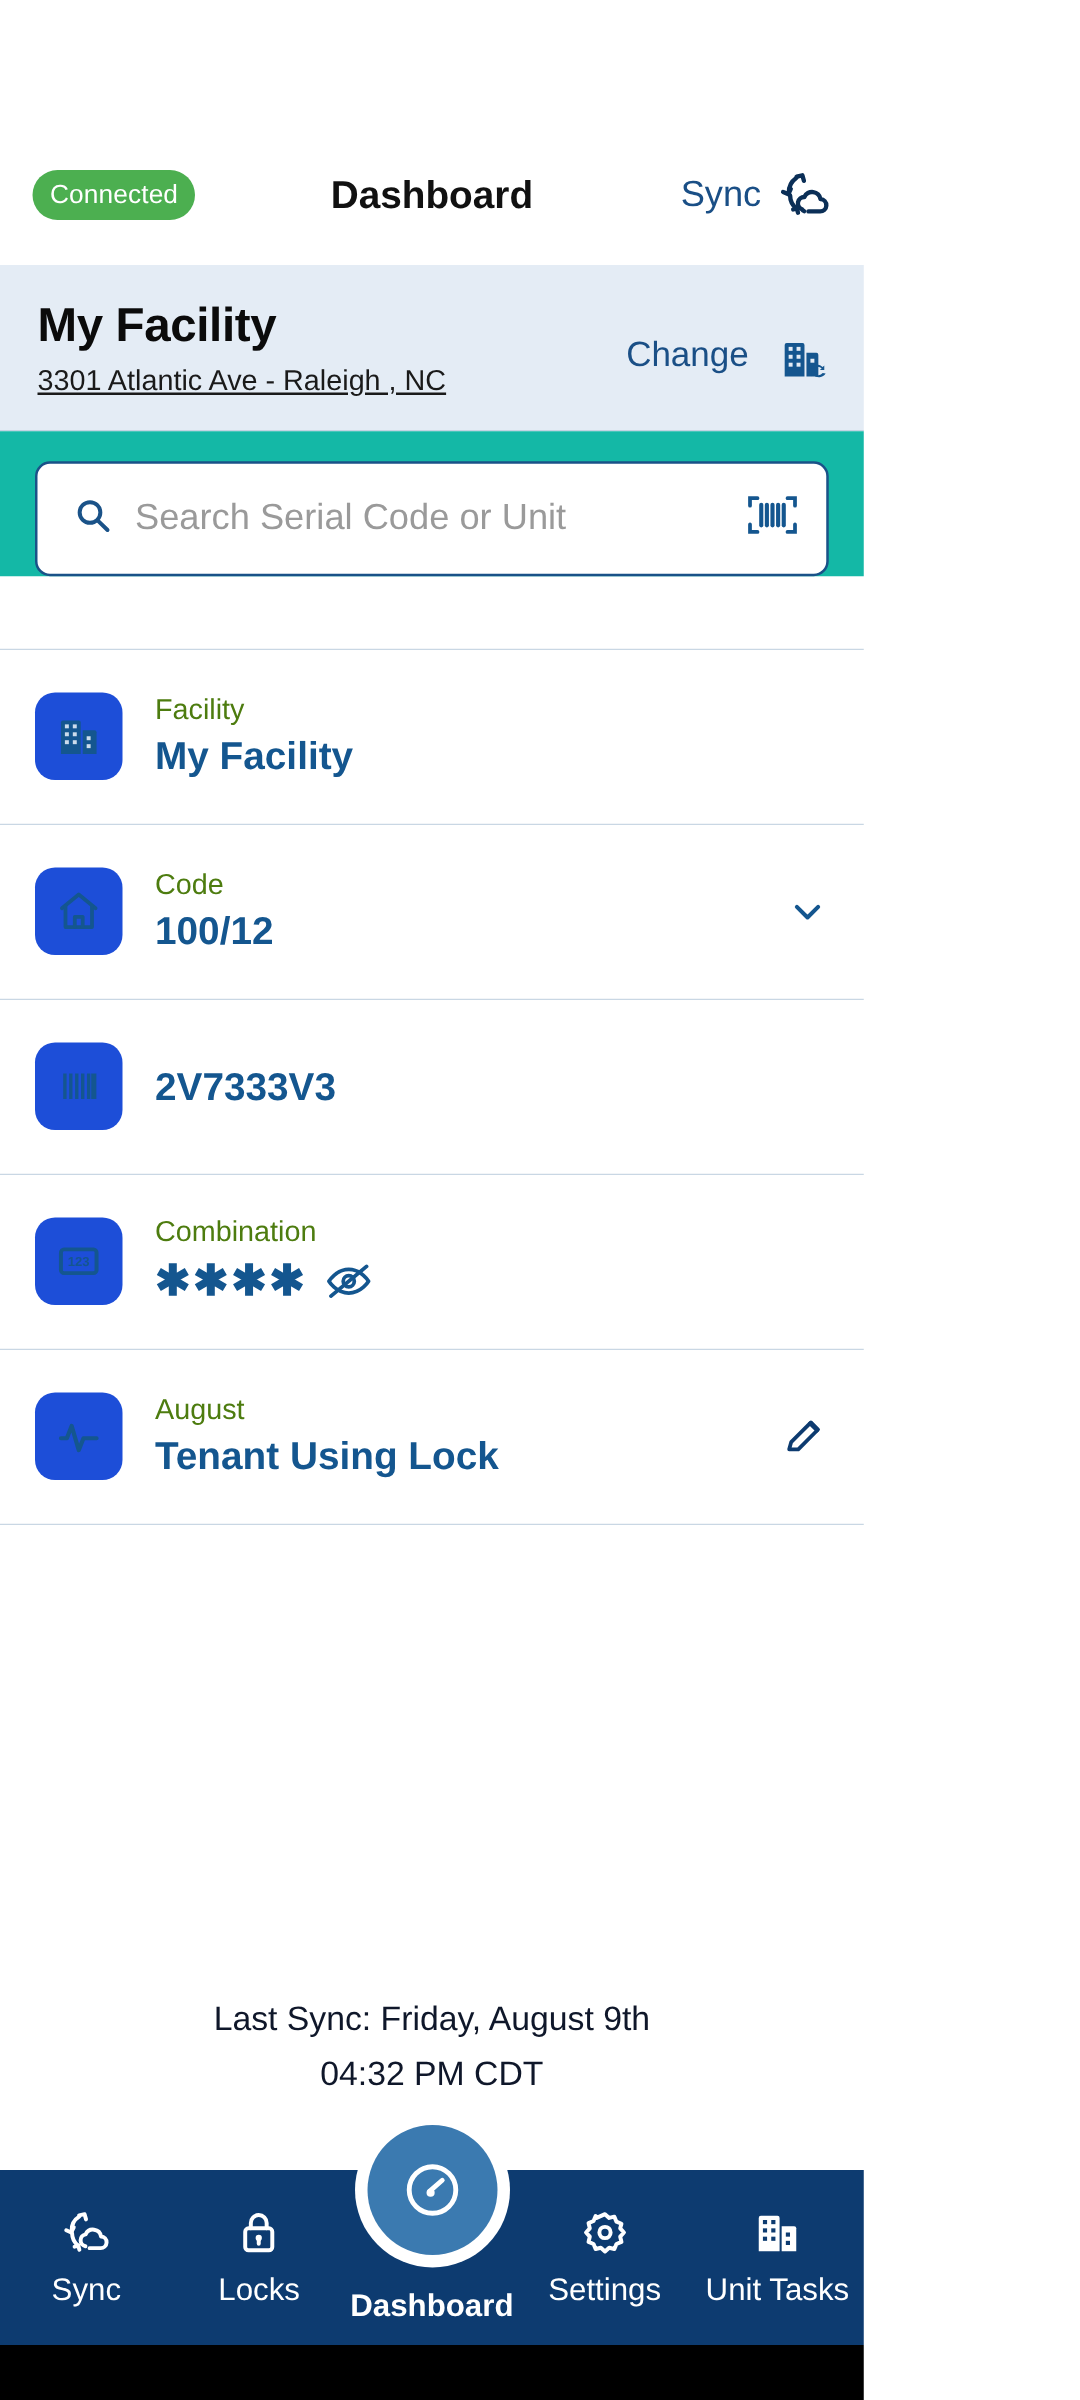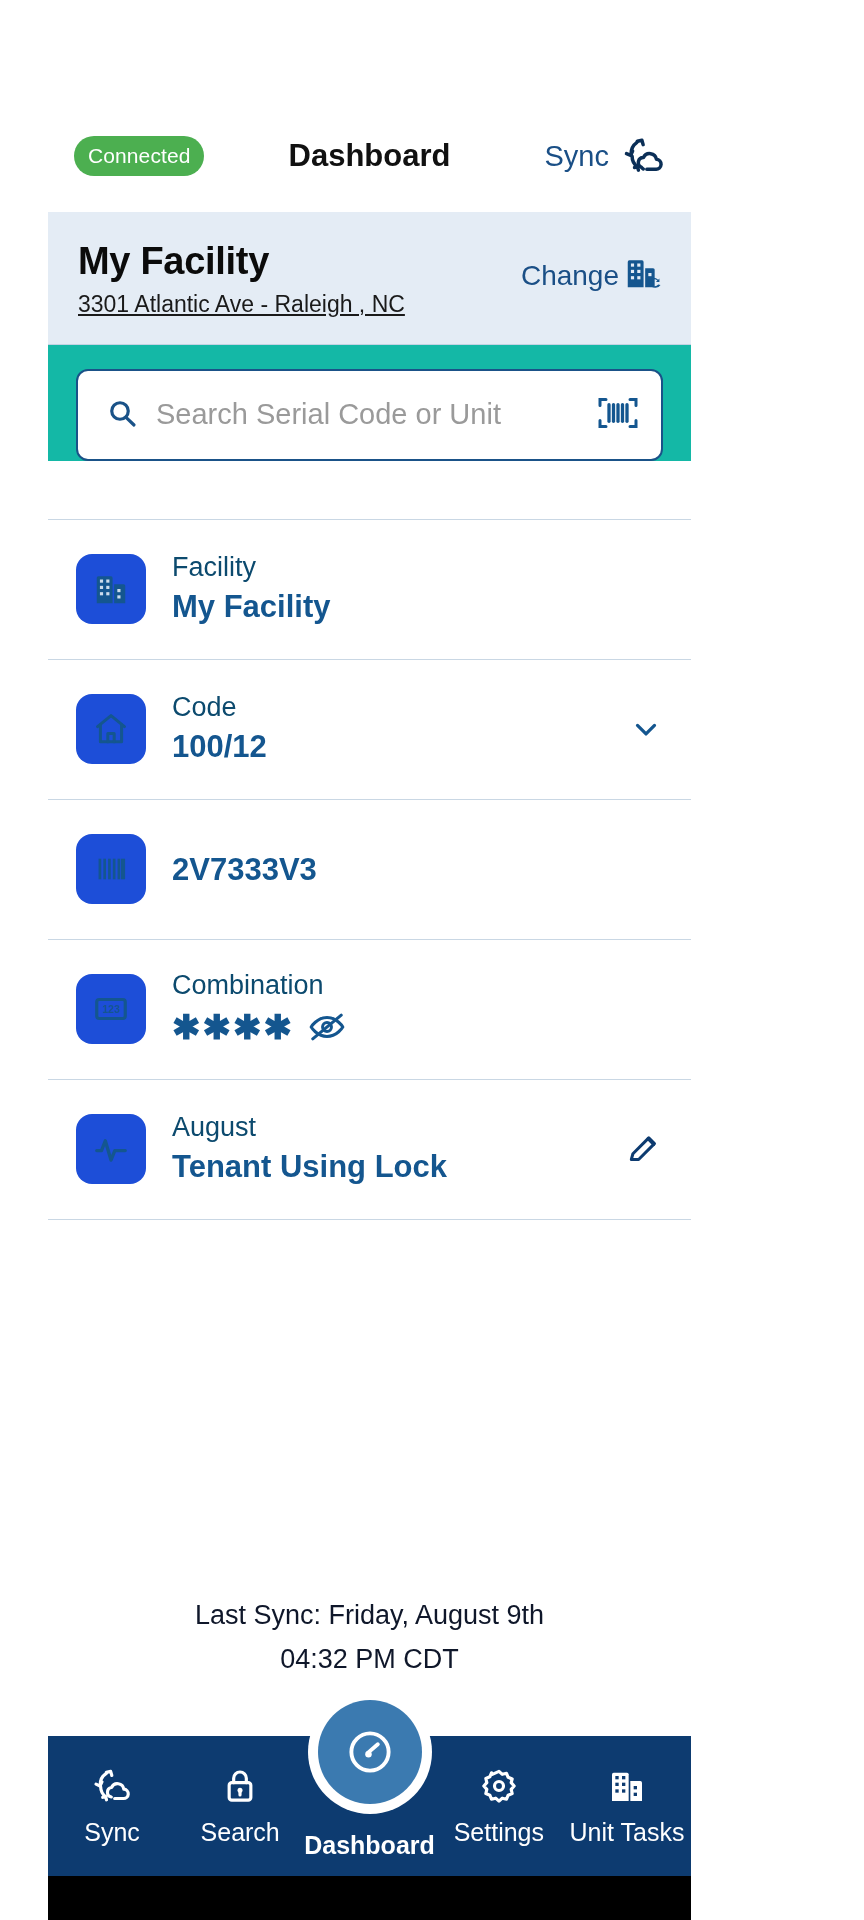--- a/index.html
+++ b/index.html
@@ -12,21 +12,20 @@
     overflow: hidden;
   }
 
   #app {
     position: relative;
     width: 691px;
     height: 1920px;
     background: #ffffff;
     display: flex;
     flex-direction: column;
-    padding-left: 48px;
   }
 
   
   .status-bar { height: 100px; background: #ffffff; flex: 0 0 auto; }
 
   
   .appbar {
     flex: 0 0 auto;
     height: 112px;
     background: #ffffff;
@@ -86,23 +85,23 @@
     letter-spacing: -.3px;
   }
   .facility-addr {
     margin-top: 8px;
     font-size: 23px;
     color: #1a1a1a;
     text-decoration: underline;
   }
   .change-action {
     display: flex;
-    align-items: flex-end;
-    gap: 4px;
-    margin-top: 14px;
+    align-items: flex-start;
+    gap: 24px;
+    margin-top: 28px;
   }
   .change-label { color: #1a4f86; font-size: 28px; }
   .icon-building-change { width: 38px; height: 38px; display: block; }
 
   
   .search-wrap {
     flex: 0 0 auto;
     padding: 24px 28px 0;
     background: #14b8a6;
   }
@@ -148,22 +147,22 @@
     flex: 0 0 auto;
     background: #1d4ed8;
     border-radius: 16px;
     display: flex;
     align-items: center;
     justify-content: center;
   }
   .row-icon svg { width: 38px; height: 38px; display: block; }
   .row-texts { flex: 1 1 auto; padding-left: 26px; }
   .row-label {
-    font-size: 27px;
-    color: #0c4a6e;
+    font-size: 23px;
+    color: #4d7c0f;
     line-height: 1.25;
   }
   .row-value {
     font-size: 31px;
     font-weight: bold;
     color: #14568f;
     line-height: 1.3;
     margin-top: 3px;
     display: flex;
     align-items: center;
@@ -444,21 +443,21 @@
 
     <div class="nav-item">
       <span>
         <svg viewBox="0 0 24 24" fill="none" stroke="#ffffff" stroke-width="1.9" stroke-linecap="round" stroke-linejoin="round">
           <rect x="5.5" y="10" width="13" height="10.5" rx="1.6"></rect>
           <path d="M8.2 10V7.4a3.8 3.8 0 0 1 7.6 0V10"></path>
           <circle cx="12" cy="14.6" r="1.5" fill="#ffffff" stroke="none"></circle>
           <path d="M12 15.4v2"></path>
         </svg>
       </span>
-      <span class="nav-label">Search</span>
+      <span class="nav-label">Locks</span>
     </div>
 
     <div class="nav-item center active">
       <div class="fab-notch">
         <div class="fab">
           <svg viewBox="0 0 24 24" fill="none" stroke="#ffffff" stroke-width="1.8" stroke-linecap="round" stroke-linejoin="round">
             <circle cx="12" cy="12" r="8.6"></circle>
             <path d="M15.6 8.4 11 12.4"></path>
             <circle cx="11.3" cy="13" r="1.5" fill="#ffffff" stroke="none"></circle>
           </svg>

